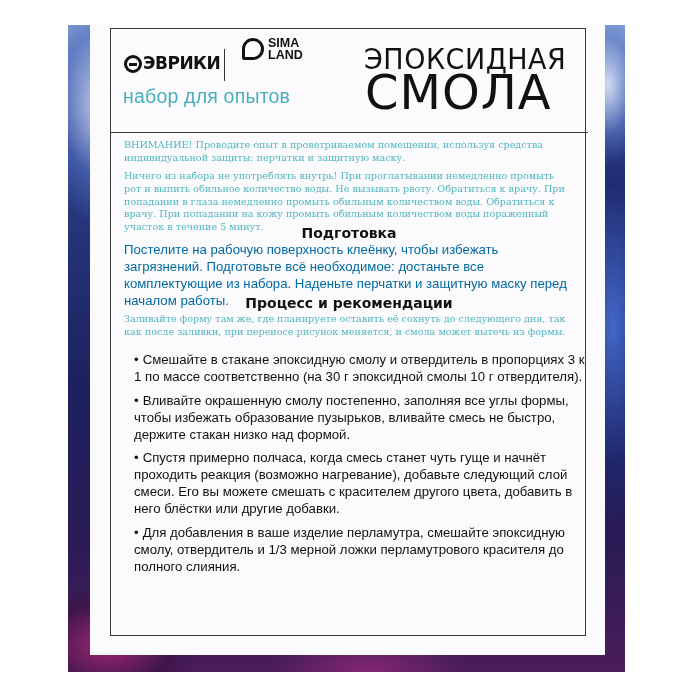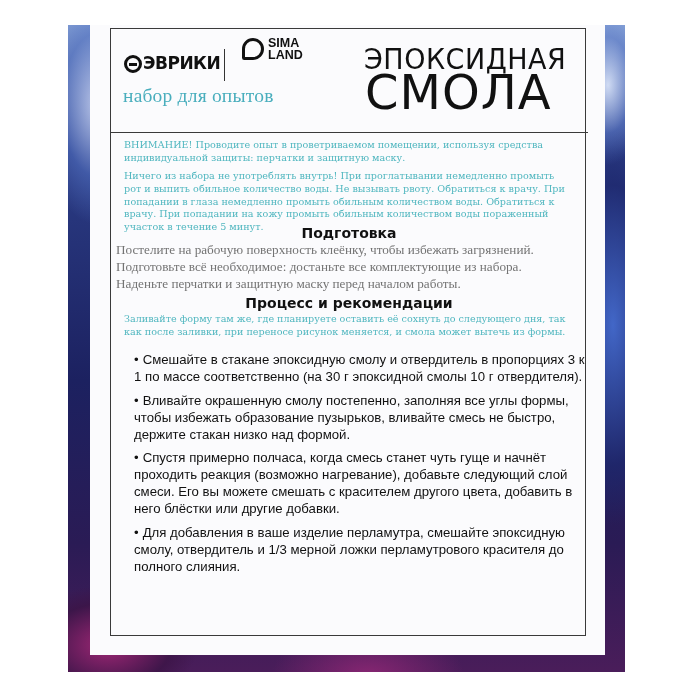--- a/index.html
+++ b/index.html
@@ -48,21 +48,21 @@
     position:absolute; left:242px; top:37px; display:flex; align-items:center;
   }
   .logo-sima .dolphin {
     width:22px; height:22px; border:3px solid #111; border-radius:50% 50% 50% 10%;
     box-sizing:border-box; margin-right:4px;
   }
   .logo-sima .words {
     font-family:"Liberation Sans", sans-serif; font-weight:bold; font-size:12.5px; line-height:12px; color:#111;
   }
   .subtitle {
-    position:absolute; left:123px; top:85px; font-family:Liberation Serif, serif;
+    position:absolute; left:123px; top:85px; font-family:Liberation Sans, sans-serif;
     font-size:19.5px; color:#49aebd; letter-spacing:0.2px;text-align:right;
   }
   .title-top {
     position:absolute; left:364px; top:44px; font-family:"DejaVu Sans", sans-serif;
     font-weight:normal; font-size:27px; color:#111; letter-spacing:0.5px; transform:scaleY(1.05);
   }
   .title-bottom {
     position:absolute; left:365px; top:64px; font-family:"DejaVu Sans", sans-serif;
     font-size:48px; color:#111; letter-spacing:1px; line-height:56px;
   }
@@ -72,22 +72,22 @@
   }
   .warn1 { top:139px; }
   .warn2 { top:170px; }
   .section-title {
     position:absolute; left:110px; width:478px; text-align:center;
     font-family:"DejaVu Sans", sans-serif; font-weight:bold; font-size:14px; color:#111;
   }
   .prep-title { top:225px; }
   .proc-title { top:295px; }
   .prep-text {
-    position:absolute; left:116px; top:241px; width:455px;
-    font-family:Liberation Serif, serif; font-size:13.2px; line-height:17px; color:#737373;
+    position:absolute; left:124px; top:241px; width:455px;
+    font-family:Liberation Sans, sans-serif; font-size:13.2px; line-height:17px; color:#0369a1;
   }
   .proc-note {
     position:absolute; left:124px; top:313px; width:455px; font-family:"DejaVu Serif", serif;
     font-size:9.6px; line-height:12.5px; color:#4fb6bf;
   }
   .steps {
     position:absolute; left:124px; top:341px; width:455px; margin:10px; padding:0; list-style:none;
     font-family:Liberation Sans, sans-serif; font-size:13.2px; line-height:17px; color:#111;
   }
   .steps li { margin-bottom:6.5px; }

